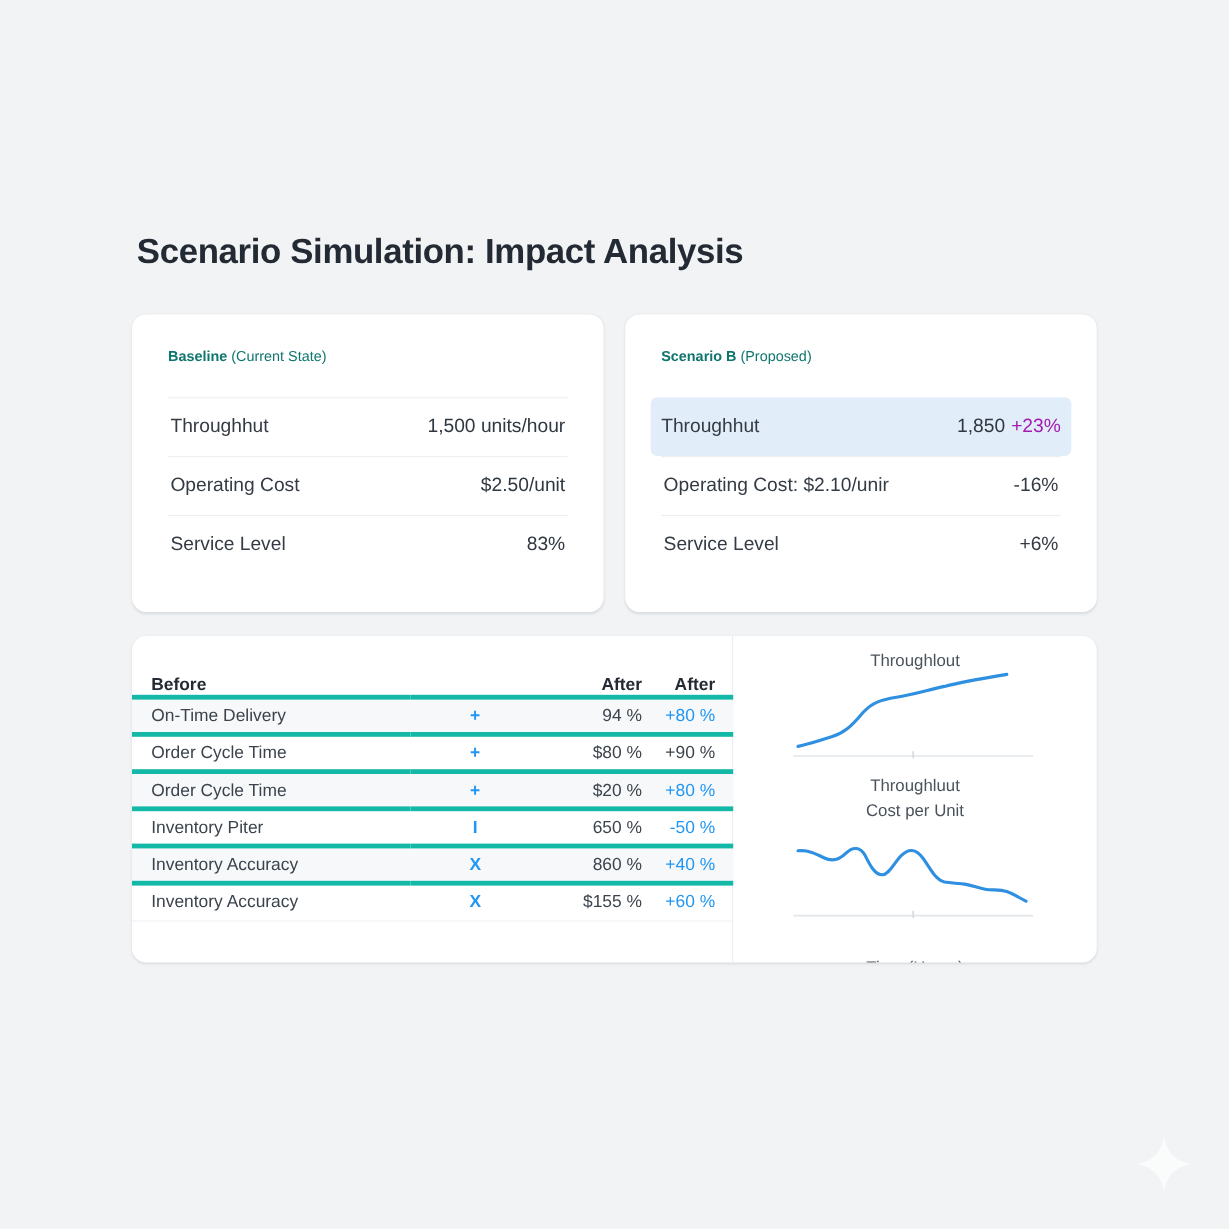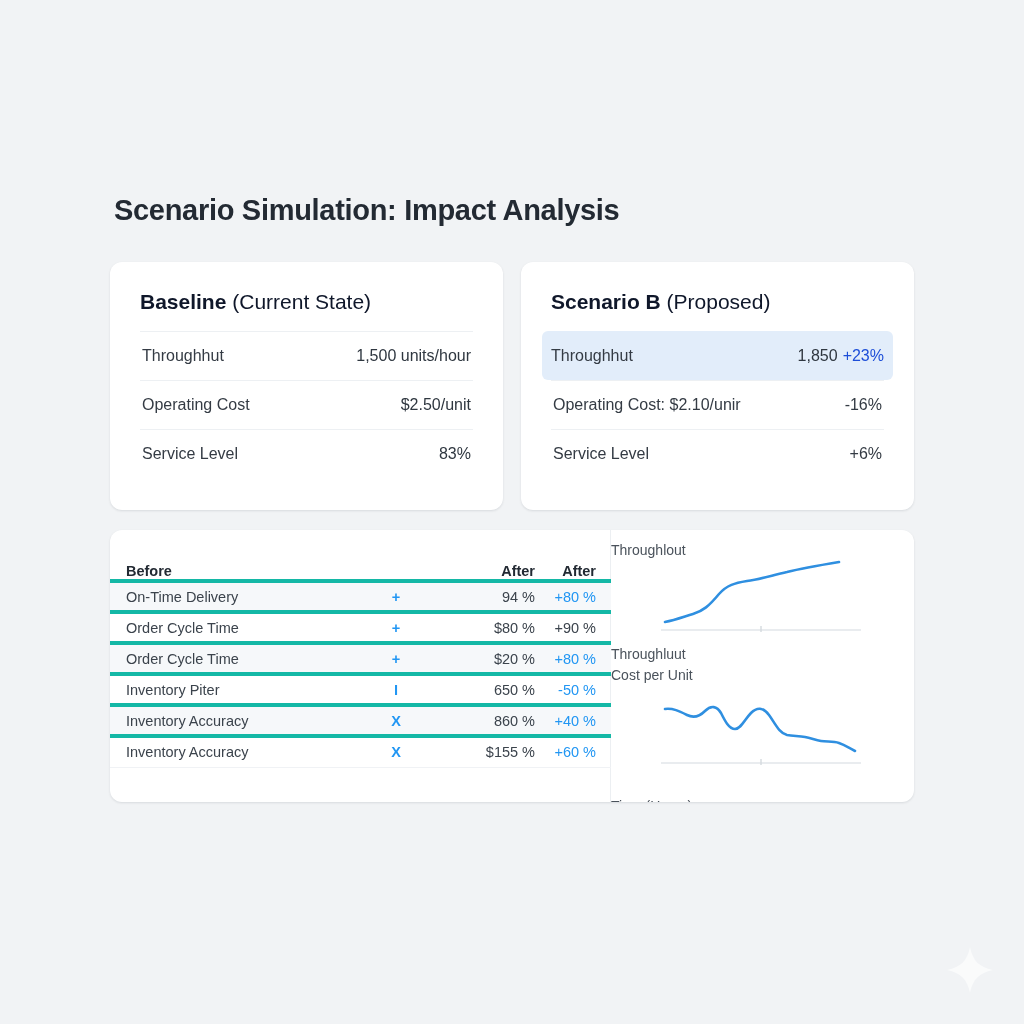--- a/index.html
+++ b/index.html
@@ -23,38 +23,38 @@
   .card {
     position: absolute; top: 262px; height: 248px;
     background: #ffffff; border-radius: 12px;
     box-shadow: 0 1px 3px rgba(16,24,40,.07), 0 1px 2px rgba(16,24,40,.04);
   }
   .card-left  { left: 110px; width: 393px; }
   .card-right { left: 521px; width: 393px; }
 
   .card-head {
     position: absolute; left: 30px; top: 28px;
-    font-size: 21px; color: #0f172a;
+    font-size: 12px; color: #0f766e;
   }
   .card-head .strong { font-weight: bold; }
 
   .rows { position: absolute; left: 30px; right: 30px; top: 69px; }
   .mrow {
     position: relative; height: 49px;
     display: flex; align-items: center; justify-content: space-between;
     border-top: 1px solid #edf0f3;
     font-size: 16px; color: #343b44;
     padding: 0 2px;
   }
   .mrow.hl {
     background: #e2edfa; border-radius: 6px; border-top-color: transparent;
     padding: 0 9px; margin: 0 -9px;
   }
   .mrow .val { color: #2f3740; white-space: nowrap; }
-  .mrow .val .delta { color: #1d4ed8; margin-left: 5px; }
+  .mrow .val .delta { color: #a21caf; margin-left: 5px; }
   .mrow .val .delta.plain { color: #343b44; margin-left: 18px; }
 
   
   .bottom {
     position: absolute; left: 110px; top: 530px;
     width: 804px; height: 272px;
     background: #ffffff; border-radius: 12px;
     box-shadow: 0 1px 3px rgba(16,24,40,.07), 0 1px 2px rgba(16,24,40,.04);
     overflow: hidden; display: flex;
   }
@@ -77,21 +77,21 @@
   .tbl tbody tr { border-top: 4px solid #14b8a6; }
   .tbl tbody tr.alt { background: #f6f8fa; }
   .sym { color: #2196f3; font-weight: bold; font-size: 14.5px; }
   .delta-c { color: #2196f3; }
   .delta-c.dark { color: #3b434c; }
   .tbl tbody tr:last-child { border-bottom: 1px solid #f0f2f5; }
 
   
   .charts { flex: 1; position: relative; }
   .ch-title {
-    position: absolute; width: 100%; 
+    position: absolute; width: 100%; text-align: center;
     font-size: 14px; color: #4a525b;
   }
   .ch-svg { position: absolute; left: 50px; width: 200px; }
   .axis { stroke: #e2e6ea; stroke-width: 1.4; }
   .tick { stroke: #d5dade; stroke-width: 1.4; }
   .series { fill: none; stroke: #2f8fe0; stroke-width: 2.6;
             stroke-linecap: round; stroke-linejoin: round; }
 
   
   .sparkle { position: absolute; left: 944px; top: 944px; width: 52px; height: 52px; }

